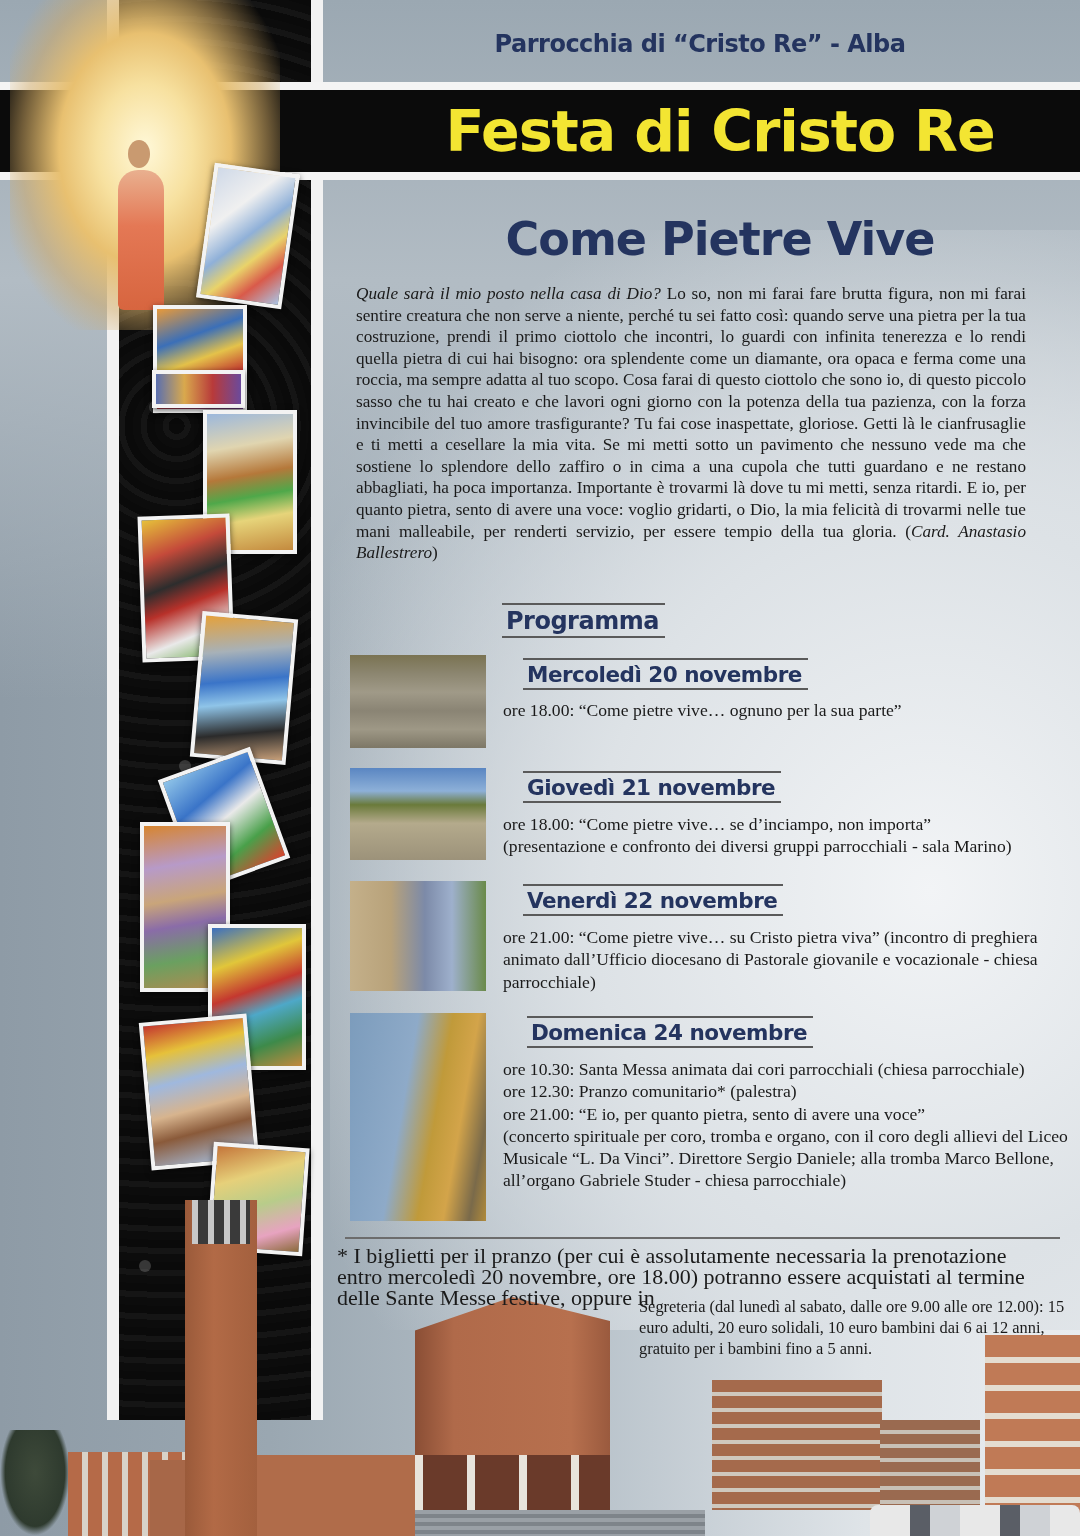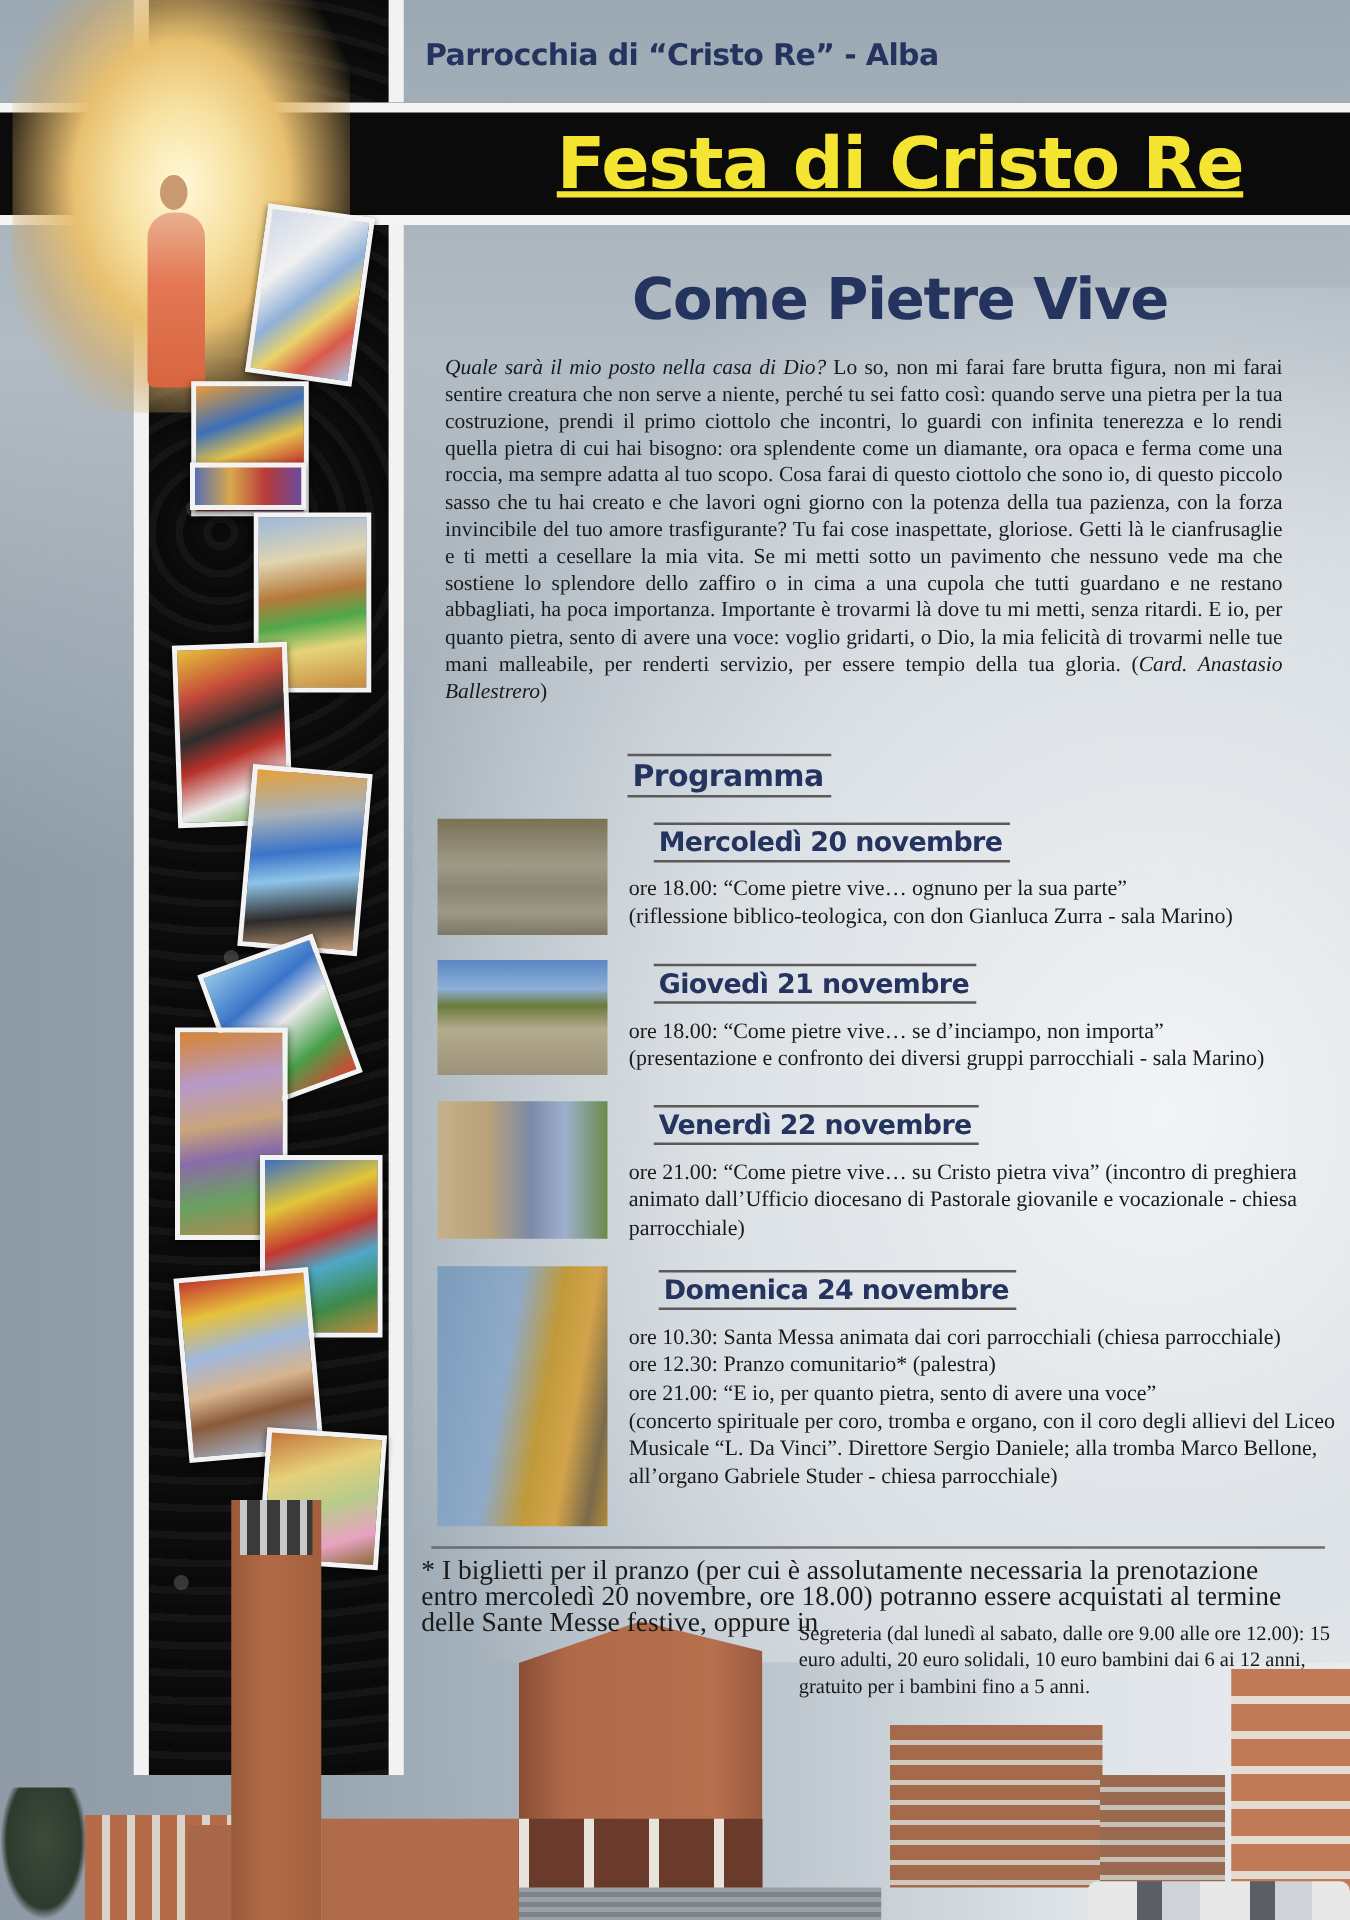--- a/index.html
+++ b/index.html
@@ -15,22 +15,22 @@
   
   .left-col { position:absolute; left:107px; top:0; width:216px; height:1420px;
     background: repeating-radial-gradient(circle at 30% 30%, #0a0a0a 0 8px, #151515 8px 14px, #0c0c0c 14px 22px);
     border-left:12px solid #f2f2f2; border-right:12px solid #f2f2f2; box-sizing:border-box; }
   .bokeh { position:absolute; border-radius:50%; background:rgba(140,140,140,0.35); }
 
   
   .band { position:absolute; left:0; top:82px; width:1080px; height:98px; background:#0b0b0b;
     border-top:8px solid #f4f4f4; border-bottom:8px solid #f4f4f4; box-sizing:border-box; }
   .band-title { position:absolute; left:380px; top:98px; width:680px; text-align:center;
-    font-family:"DejaVu Sans", sans-serif; font-weight:bold; font-size:57px; color:#f3e532; letter-spacing:-1px;text-decoration:underline; }
-  .parish { position:absolute; left:340px; top:30px; width:720px; text-align:left;
+    font-family:"DejaVu Sans", sans-serif; font-weight:bold; font-size:57px; color:#f3e532; letter-spacing:-1px; }
+  .parish { position:absolute; left:340px; top:30px; width:720px; text-align:center;
     font-family:"DejaVu Sans", sans-serif; font-weight:bold; font-size:24px; color:#24345f; letter-spacing:-0.5px; }
   .subtitle { position:absolute; left:340px; top:212px; width:760px; text-align:center;
     font-family:"DejaVu Sans", sans-serif; font-weight:bold; font-size:46px; color:#24345f; letter-spacing:-1px; }
 
   
   .glow { position:absolute; left:10px; top:0; width:270px; height:330px;
     background: radial-gradient(ellipse at 50% 45%, #fff8d8 0%, #f7e1a0 25%, #e8c070 45%, rgba(210,170,100,0.5) 65%, rgba(180,160,140,0) 80%); }
   .christ-body { position:absolute; left:118px; top:170px; width:46px; height:140px;
     background: linear-gradient(180deg, #e9b08f 0%, #e47855 40%, #d7653f 100%); border-radius:20px 20px 6px 6px; }
   .christ-head { position:absolute; left:128px; top:140px; width:22px; height:28px; background:#c99a70; border-radius:50%; }
@@ -98,21 +98,20 @@
 <div class="subtitle">Come Pietre Vive</div>
 
 <div class="quote"><i>Quale sarà il mio posto nella casa di Dio?</i><span> Lo so, non mi farai fare brutta figura, non mi farai sentire creatura che non serve a niente, perché tu sei fatto così: quando serve una pietra per la tua costruzione, prendi il primo ciottolo che incontri, lo guardi con infinita tenerezza e lo rendi quella pietra di cui hai bisogno: ora splendente come un diamante, ora opaca e ferma come una roccia, ma sempre adatta al tuo scopo. Cosa farai di questo ciottolo che sono io, di questo piccolo sasso che tu hai creato e che lavori ogni giorno con la potenza della tua pazienza, con la forza invincibile del tuo amore trasfigurante? Tu fai cose inaspettate, gloriose. Getti là le cianfrusaglie e ti metti a cesellare la mia vita. Se mi metti sotto un pavimento che nessuno vede ma che sostiene lo splendore dello zaffiro o in cima a una cupola che tutti guardano e ne restano abbagliati, ha poca importanza. Importante è trovarmi là dove tu mi metti, senza ritardi. E io, per quanto pietra, sento di avere una voce: voglio gridarti, o Dio, la mia felicità di trovarmi nelle tue mani malleabile, per renderti servizio, per essere tempio della tua gloria. (</span><i>Card. Anastasio Ballestrero</i><span>)</span></div>
 
 <div class="heading h-prog">Programma</div>
 
 <div class="ev-img" style="top:655px;height:93px;background:linear-gradient(180deg,#7a7352 0%,#8c8670 20%,#a09a88 40%,#8a8474 60%,#9e9886 80%,#7d7766 100%);"></div>
 <div class="heading h-day" style="top:658px;">Mercoledì 20 novembre</div>
 <div class="ev-text" style="top:699px;">
   <b>ore 18.00: “Come pietre vive… ognuno per la sua parte”</b><br>
-  <span>(riflessione biblico-teologica, con don Gianluca Zurra - sala Marino)</span>
 </div>
 
 <div class="ev-img" style="top:768px;height:92px;background:linear-gradient(180deg,#5a86c2 0%,#8db0d8 25%,#6a7a3a 40%,#b4aa8c 60%,#9c927a 100%);"></div>
 <div class="heading h-day" style="top:771px;text-align:right;">Giovedì 21 novembre</div>
 <div class="ev-text" style="top:813px;">
   <b>ore 18.00: “Come pietre vive… se d’inciampo, non importa”</b><br>
   <span>(presentazione e confronto dei diversi gruppi parrocchiali - sala Marino)</span>
 </div>
 
 <div class="ev-img" style="top:881px;height:110px;background:linear-gradient(90deg,#c4b08a 0%,#b8a27a 30%,#7c8aa8 55%,#9eb0cc 75%,#6a8a4a 100%);"></div>

